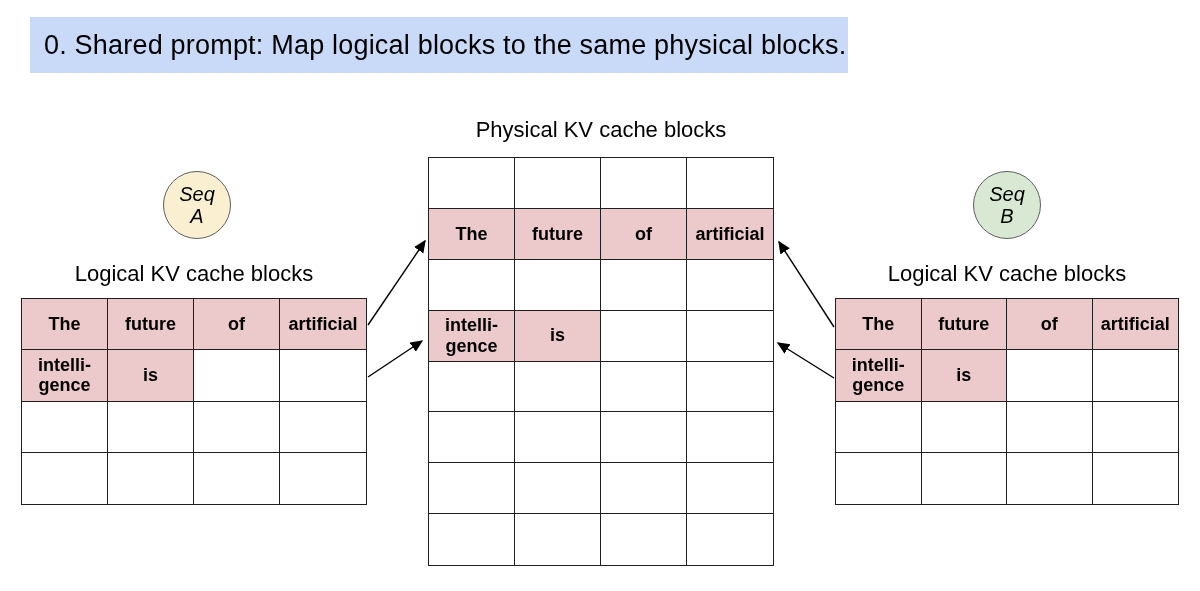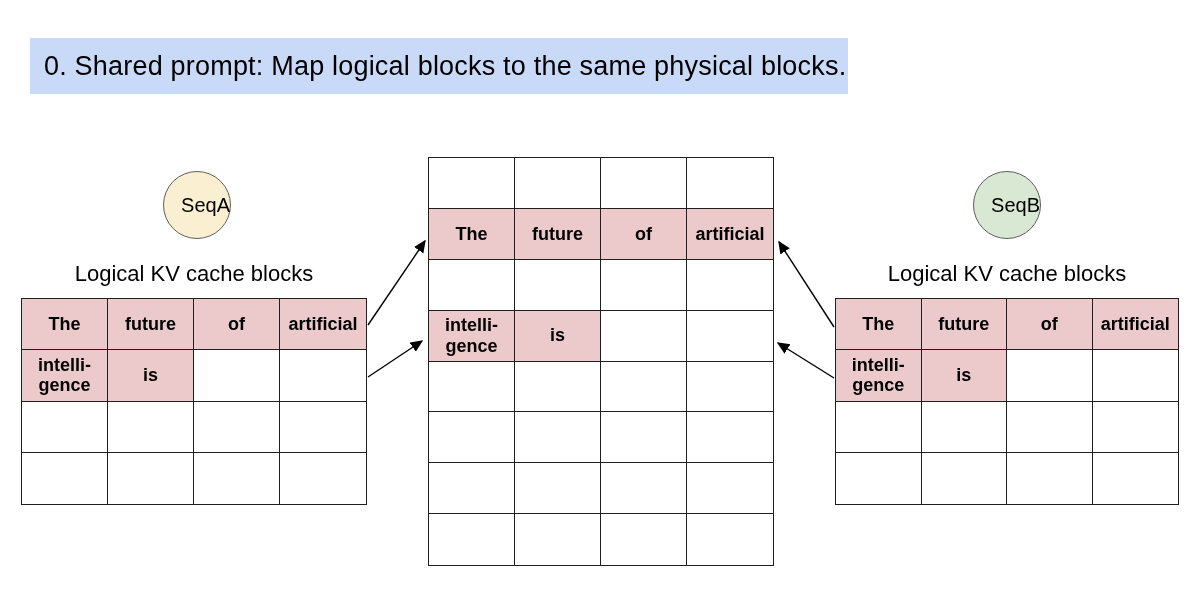--- a/index.html
+++ b/index.html
@@ -9,21 +9,21 @@
     --seq-b-fill:#d9e8d3;
     --table-border:#1f1f1f;
     --arrow:#000000;
   }
   html,body{margin:0;padding:0;background:#ffffff;}
   .canvas{
     position:relative;width:1200px;height:591px;background:#ffffff;
     font-family:"Liberation Sans",sans-serif;color:#000;overflow:hidden;
   }
   .banner{
-    position:absolute;left:30px;top:38px;width:818px;height:56px;
+    position:absolute;left:30px;top:17px;width:818px;height:56px;
     background:var(--banner-bg);display:flex;align-items:center;
     box-sizing:border-box;padding-left:14px;font-size:27px;letter-spacing:0.2px;
   }
   .table-title{
     position:absolute;font-size:22px;text-align:center;line-height:26px;
   }
   #title-physical{left:428px;top:117px;width:346px;}
   #title-left{left:21px;top:261px;width:346px;}
   #title-right{left:835px;top:261px;width:344px;}
   .grid{
@@ -39,36 +39,37 @@
     display:flex;align-items:center;justify-content:center;text-align:center;
     font-size:18px;line-height:1.12;white-space:pre-line;overflow:hidden;
   }
   .grid > .cell:nth-child(4n){border-right:none;}
   .grid.rows4 > .cell:nth-child(n+13){border-bottom:none;}
   .grid.rows8 > .cell:nth-child(n+29){border-bottom:none;}
   .grid > .cell.filled{background:var(--filled-cell);font-weight:bold;}
   .seq-circle{
     position:absolute;width:68px;height:68px;border-radius:50%;
     border:1.5px solid #5e5e5e;box-sizing:border-box;
-    display:flex;flex-direction:row;align-items:center;justify-content:flex-end;
-    font-size:20px;line-height:1.12;
+    display:flex;flex-direction:column;align-items:center;justify-content:center;
+    font-size:20px;line-height:1.12;font-style:italic;
   }
   #seq-a{left:163px;top:171px;background:var(--seq-a-fill);}
   #seq-b{left:973px;top:171px;background:var(--seq-b-fill);}
   svg.arrows{position:absolute;left:0;top:0;pointer-events:none;}
 </style>
 </head>
 <body>
 
 <div class="canvas">
 
   <div class="banner">
     <span>0. Shared prompt: Map logical blocks to the same physical blocks.</span>
   </div>
 
+  <div class="table-title" id="title-physical">Physical KV cache blocks</div>
 
   <div class="seq-circle" id="seq-a">
     <span>Seq</span>
     <span>A</span>
   </div>
 
   <div class="seq-circle" id="seq-b">
     <span>Seq</span>
     <span>B</span>
   </div>

